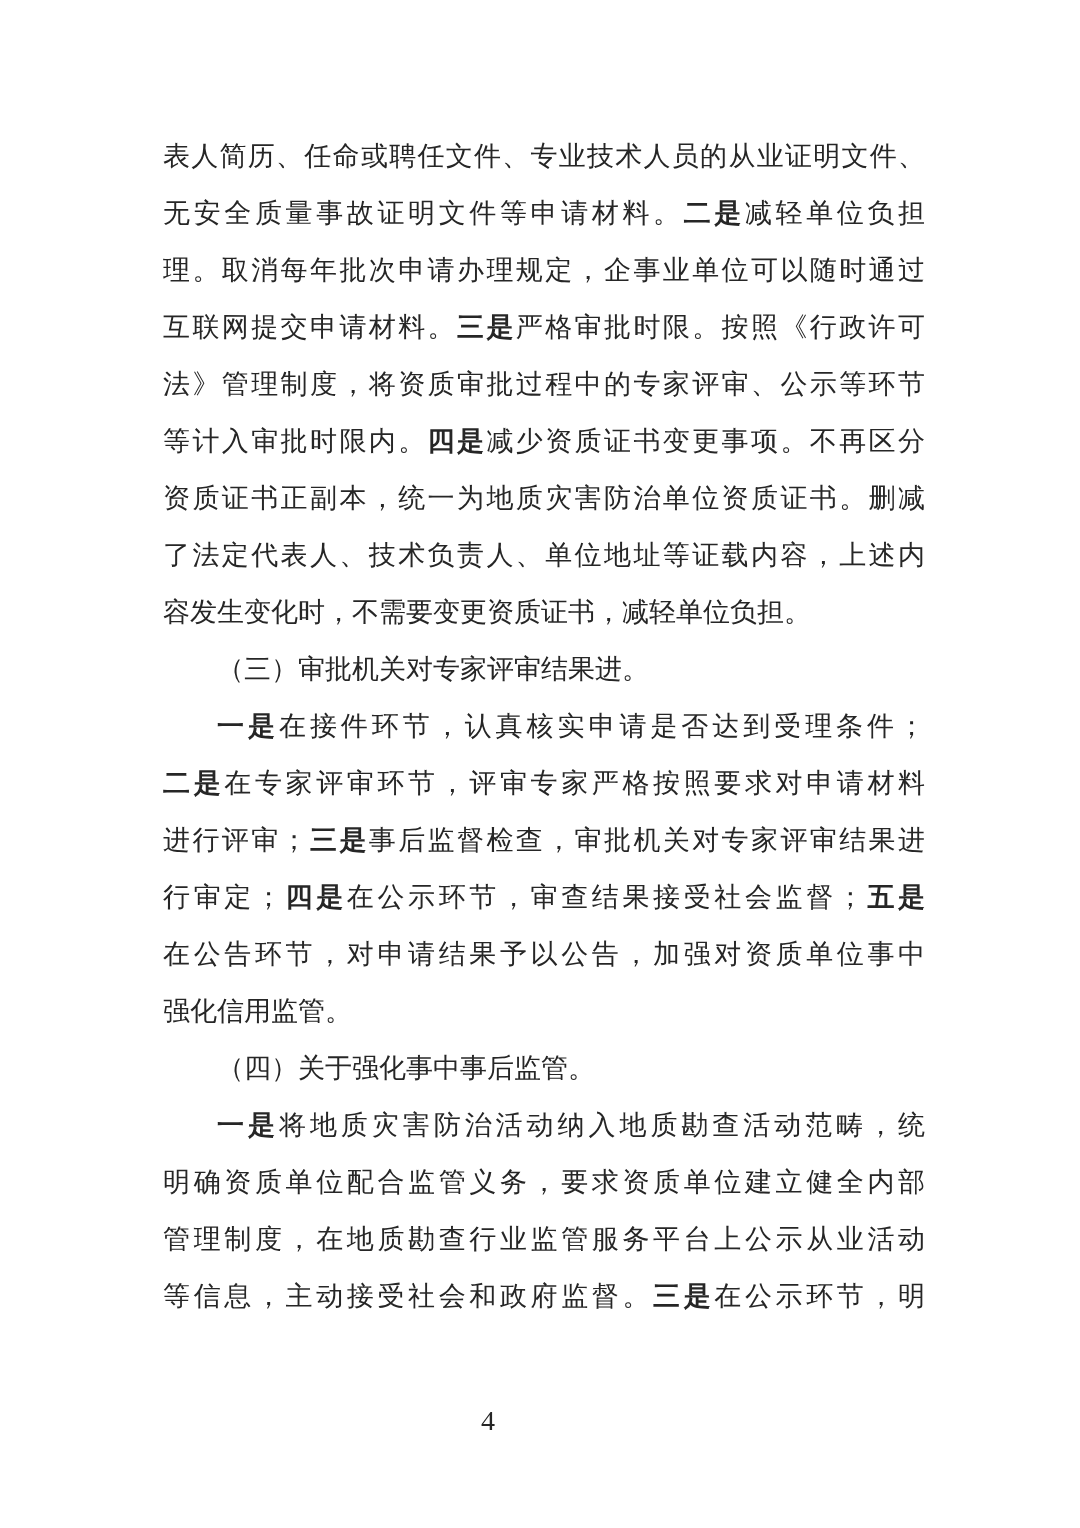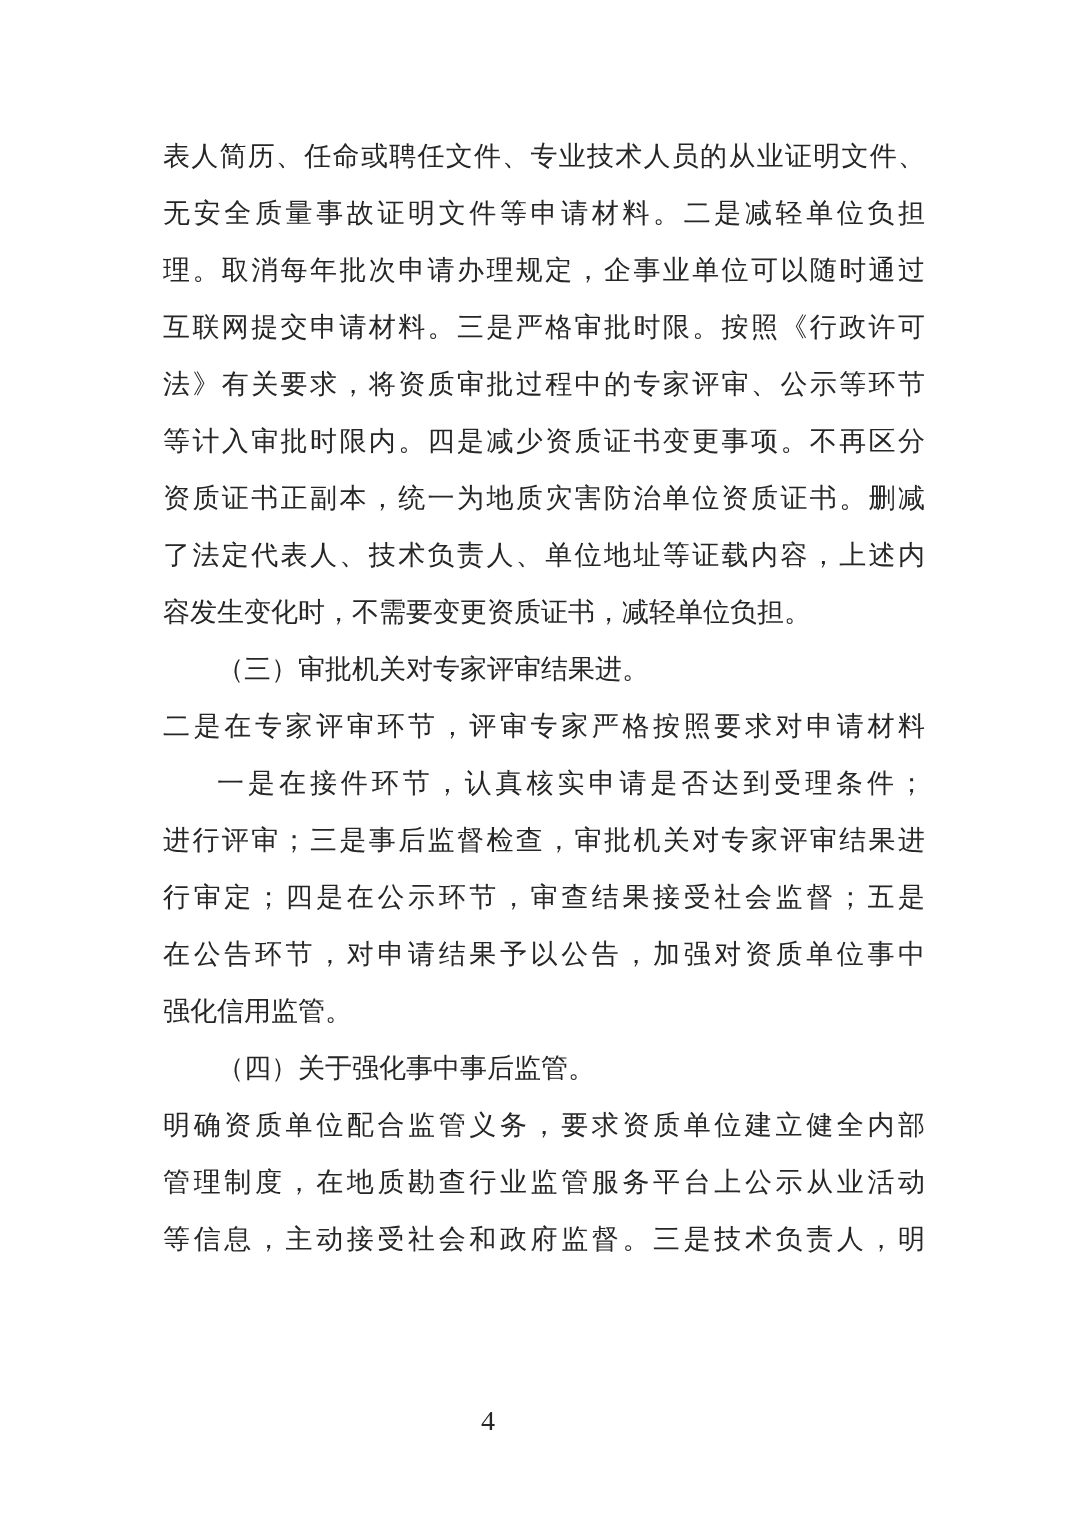--- a/index.html
+++ b/index.html
@@ -35,21 +35,21 @@
     text-align: center;
     text-align-last: left;
   }
   .line.indent {
     text-indent: 2em;
   }
   .run-normal {
     font-weight: 400;
   }
   .run-bold {
-    font-weight: 400;
+    font-weight: 700;
     font-family: "Liberation Sans", "DejaVu Sans", sans-serif;
   }
   .page-number {
     position: absolute;
     left: 0;
     right: 0;
     top: 1392px;
     height: 57px;
     line-height: 57px;
     text-align: center;
@@ -59,31 +59,32 @@
 </style>
 </head>
 <body>
 
 <div class="page" style="background: rgb(255, 255, 255); color: rgb(38, 38, 38);">
   <div class="text-block" id="text-block">
       <div class="line"><span class="run-normal">表人简历、任命或聘任文件、专业技术人员的从业证明文件、</span></div>
       <div class="line"><span class="run-normal">无安全质量事故证明文件等申请材料。</span><span class="run-bold">二是</span><span class="run-normal">减轻单位负担</span></div>
       <div class="line"><span class="run-normal">理。取消每年批次申请办理规定，企事业单位可以随时通过</span></div>
       <div class="line"><span class="run-normal">互联网提交申请材料。</span><span class="run-bold">三是</span><span class="run-normal">严格审批时限。按照《行政许可</span></div>
-      <div class="line"><span class="run-normal">法》有关要求，将资质审批过程中的专家评审、公示等环节</span></div>
+      <div class="line"><span class="run-normal">法》管理制度，将资质审批过程中的专家评审、公示等环节</span></div>
       <div class="line"><span class="run-normal">等计入审批时限内。</span><span class="run-bold">四是</span><span class="run-normal">减少资质证书变更事项。不再区分</span></div>
       <div class="line"><span class="run-normal">资质证书正副本，统一为地质灾害防治单位资质证书。删减</span></div>
       <div class="line"><span class="run-normal">了法定代表人、技术负责人、单位地址等证载内容，上述内</span></div>
       <div class="line no-justify"><span class="run-normal">容发生变化时，不需要变更资质证书，减轻单位负担。</span></div>
       <div class="line indent no-justify"><span class="run-normal">（三）审批机关对专家评审结果进。</span></div>
+      <div class="line indent"><span class="run-bold">一是</span><span class="run-normal">在接件环节，认真核实申请是否达到受理条件；</span></div>
       <div class="line"><span class="run-bold">二是</span><span class="run-normal">在专家评审环节，评审专家严格按照要求对申请材料</span></div>
-      <div class="line indent"><span class="run-bold">一是</span><span class="run-normal">在接件环节，认真核实申请是否达到受理条件；</span></div>
       <div class="line"><span class="run-normal">进行评审；</span><span class="run-bold">三是</span><span class="run-normal">事后监督检查，审批机关对专家评审结果进</span></div>
       <div class="line"><span class="run-normal">行审定；</span><span class="run-bold">四是</span><span class="run-normal">在公示环节，审查结果接受社会监督；</span><span class="run-bold">五是</span></div>
       <div class="line"><span class="run-normal">在公告环节，对申请结果予以公告，加强对资质单位事中</span></div>
       <div class="line no-justify"><span class="run-normal">强化信用监管。</span></div>
       <div class="line indent no-justify"><span class="run-normal">（四）关于强化事中事后监管。</span></div>
+      <div class="line indent"><span class="run-bold">一是</span><span class="run-normal">将地质灾害防治活动纳入地质勘查活动范畴，统</span></div>
       <div class="line"><span class="run-normal">明确资质单位配合监管义务，要求资质单位建立健全内部</span></div>
       <div class="line"><span class="run-normal">管理制度，在地质勘查行业监管服务平台上公示从业活动</span></div>
-      <div class="line"><span class="run-normal">等信息，主动接受社会和政府监督。</span><span class="run-bold">三是</span><span class="run-normal">技术负责人，明</span></div>
+      <div class="line"><span class="run-normal">等信息，主动接受社会和政府监督。</span><span class="run-bold">三是</span><span class="run-normal">在公示环节，明</span></div>
     </div>
   <div class="page-number">4</div>
 </div>
 
 </body></html>

